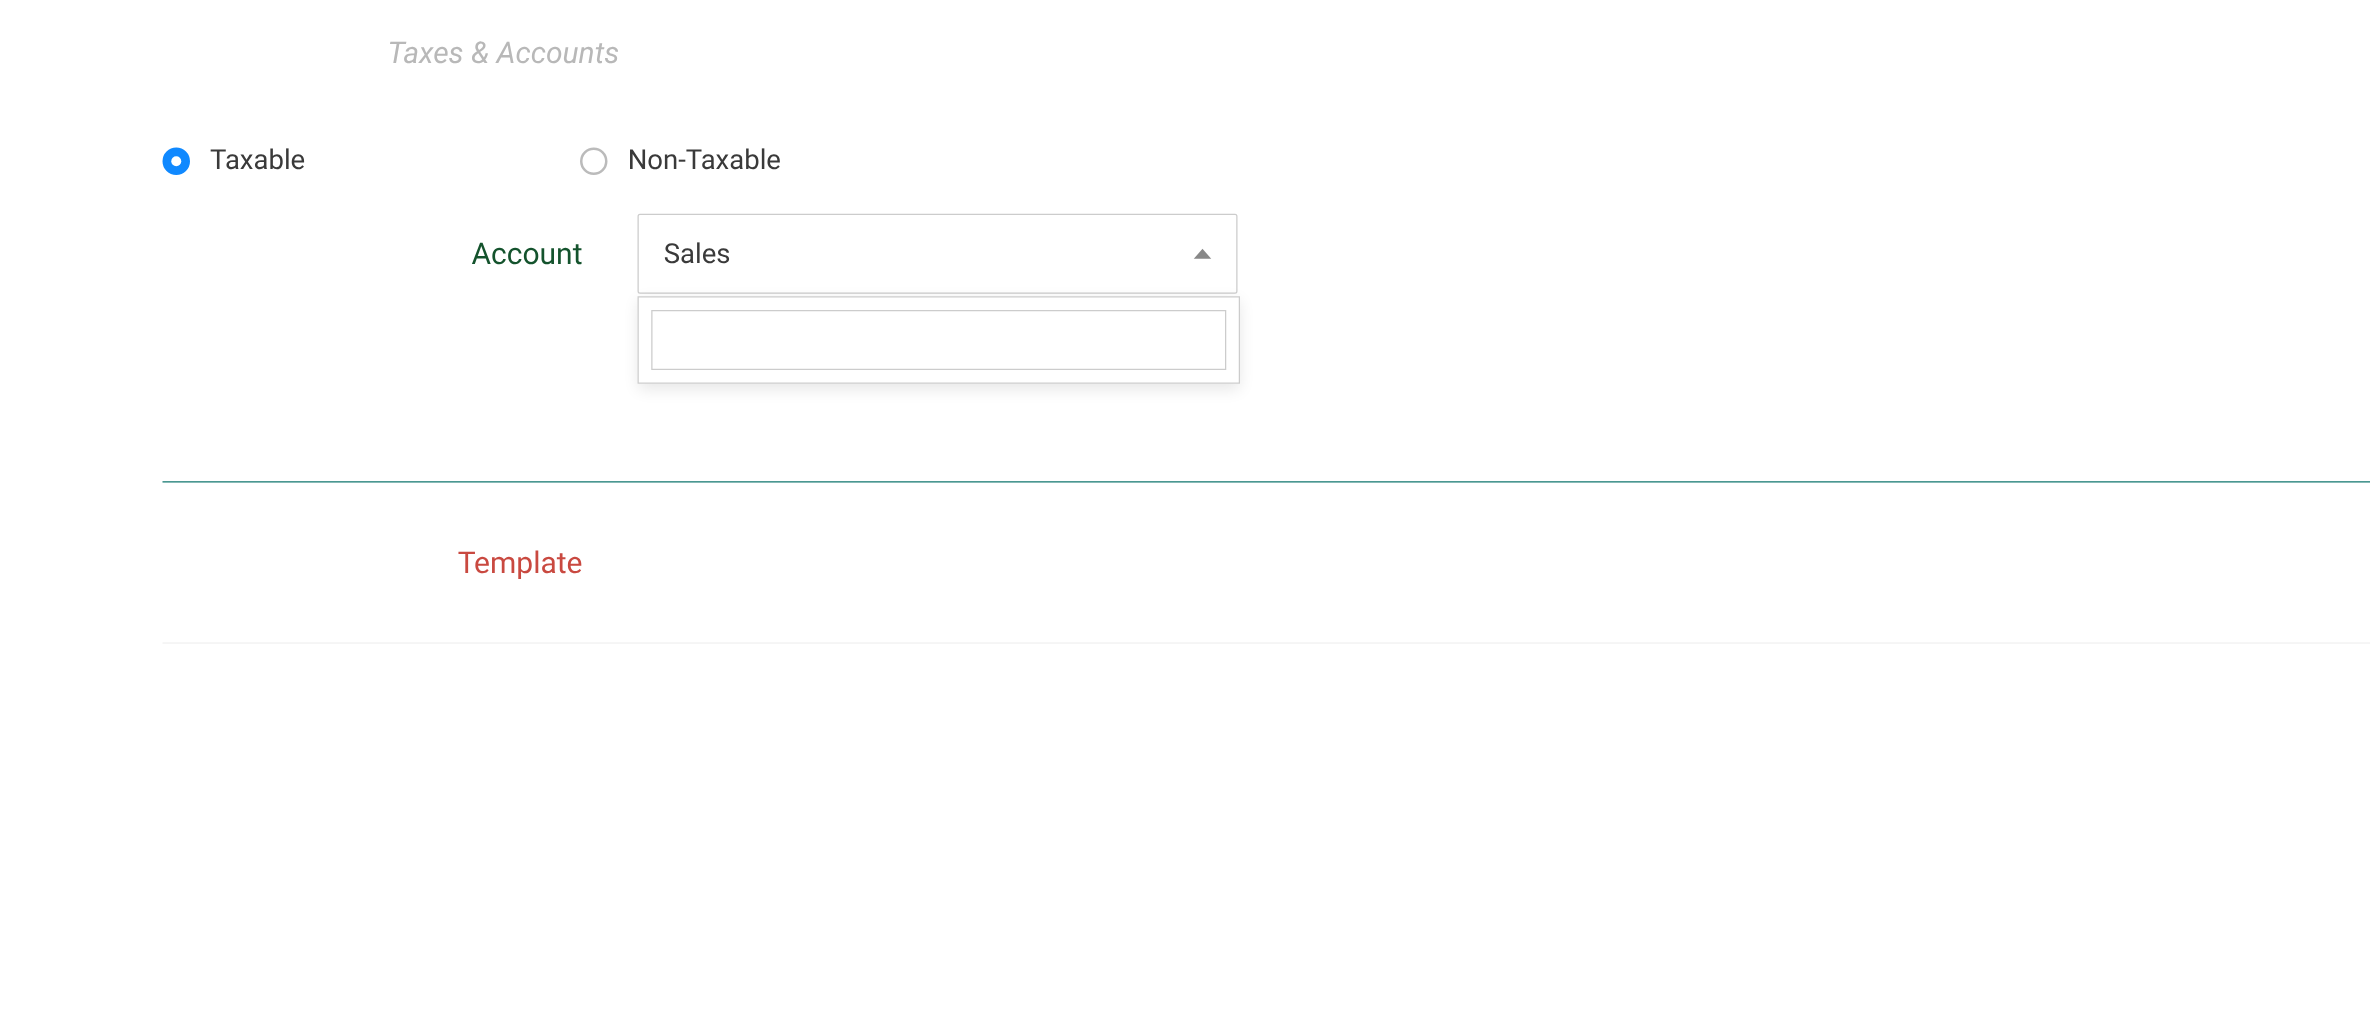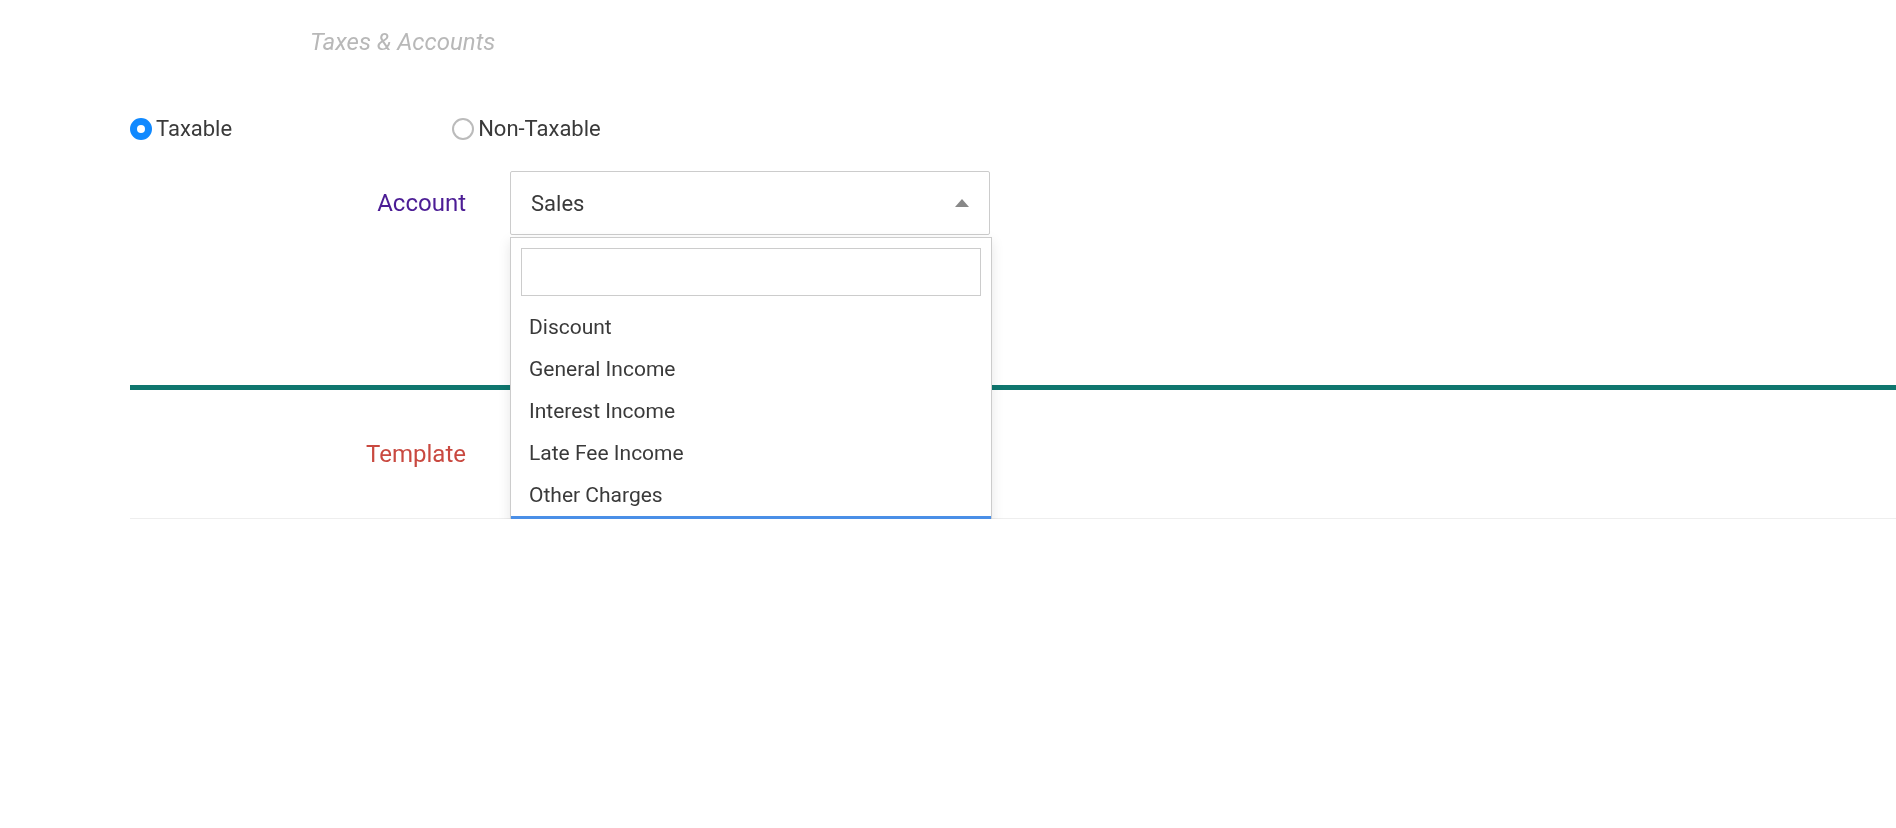--- a/index.html
+++ b/index.html
@@ -32,36 +32,36 @@
     }
     .label {
       width: 380px;
       text-align: right;
       padding-right: 44px;
       color: #c94940;
       font-size: 24px;
       font-weight: 400;
     }
     .label.dark {
-      color: #4c1d95;
+      color: #14532d;
     }
     .field {
       flex: 1;
       display: flex;
       align-items: center;
     }
     .radio-group {
       display: flex;
       align-items: center;
       gap: 220px;
     }
     .radio-option {
       display: flex;
       align-items: center;
-      gap: 4px;
+      gap: 16px;
       cursor: pointer;
     }
     .radio-circle {
       width: 22px;
       height: 22px;
       border-radius: 50%;
       border: 2px solid #bbb;
       display: flex;
       align-items: center;
       justify-content: center;
@@ -146,21 +146,21 @@
       padding: 9px 18px;
       font-size: 21px;
       color: #3a3a3a;
       cursor: pointer;
     }
     .dropdown-item.selected {
       background: #4a8fe7;
       color: #fff;
     }
     .divider-row {
-      border-top: 5px solid #0f766e;
+      border-top: 1px solid #0f766e;
       margin-top: 150px;
       padding-top: 50px;
       padding-bottom: 50px;
       border-bottom: 1px solid #eee;
     }
     .template-row {
       display: flex;
       align-items: center;
     }
   </style>
@@ -194,29 +194,20 @@
       <div class="select-box">
         <span class="select-value">Sales</span>
         <span class="select-caret"></span>
       </div>
     </div>
 
     <div class="dropdown">
       <div class="dropdown-search">
         <input type="text" autofocus="" value="" style="">
       </div>
-      <ul class="dropdown-list">
-        <li class="dropdown-item">Discount</li>
-        <li class="dropdown-item">General Income</li>
-        <li class="dropdown-item">Interest Income</li>
-        <li class="dropdown-item">Late Fee Income</li>
-        <li class="dropdown-item">Other Charges</li>
-        <li class="dropdown-item selected">Sales</li>
-        <li class="dropdown-item">Shipping Charge</li>
-      </ul>
     </div>
   </div>
 
   <div class="divider-row">
     <div class="template-row">
       <div class="label">Template</div>
     </div>
   </div>
 </div>
 

